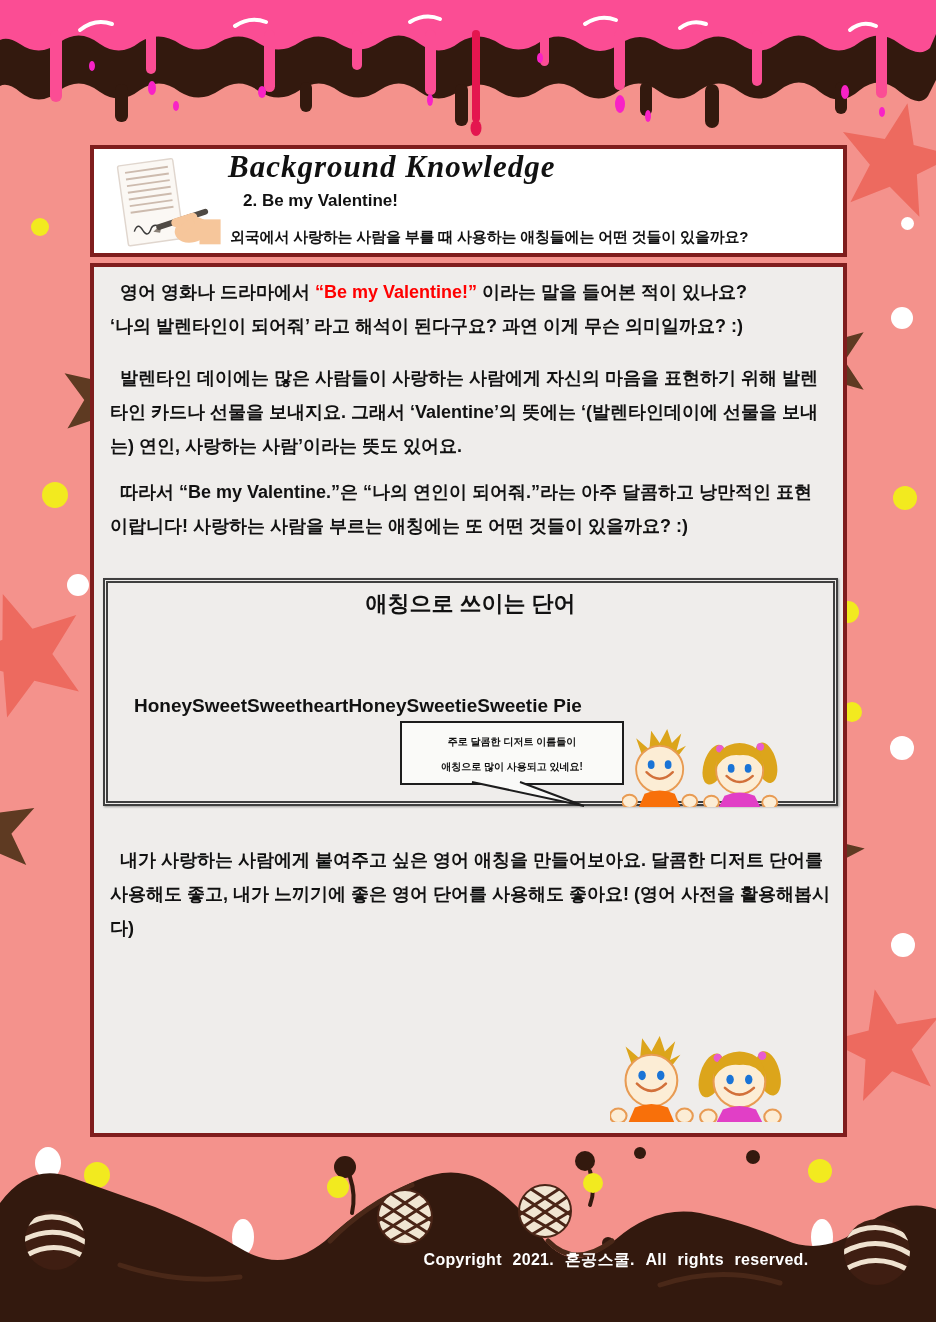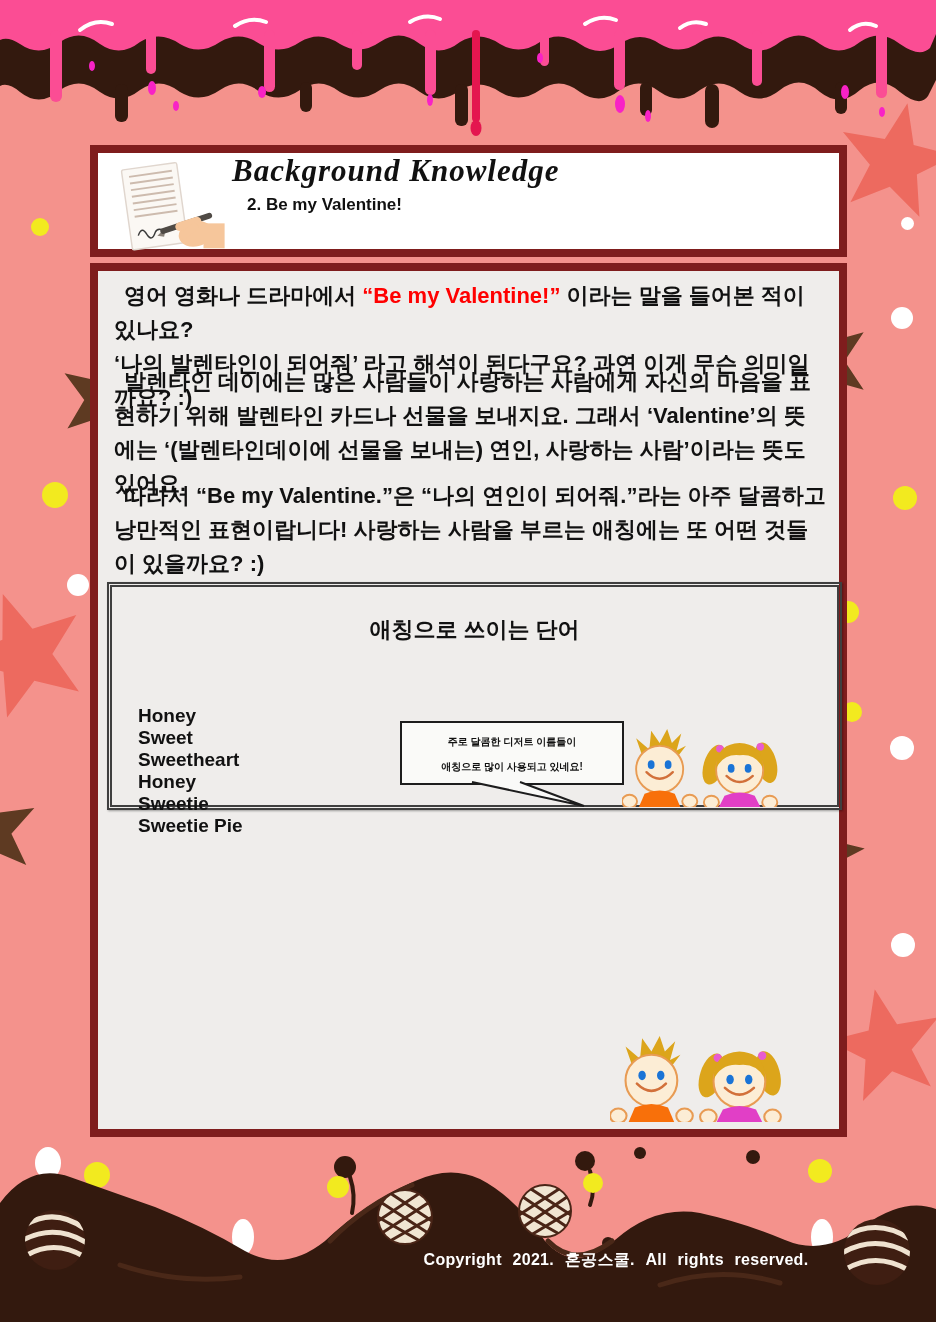--- a/index.html
+++ b/index.html
@@ -1,36 +1,36 @@
 <!DOCTYPE html>
 <html><head>
 <meta charset="utf-8">
 <style>
   html,body{margin:0;padding:0;}
   .page{position:relative;width:936px;height:1322px;overflow:hidden;
         background:#F4928C;font-family:"Liberation Sans","DejaVu Sans",sans-serif;color:#111;}
   .deco{position:absolute;z-index:1;}
   .band{position:absolute;left:0;z-index:2;}
   .dot{position:absolute;border-radius:50%;z-index:1;}
-  .box{position:absolute;border:8px solid #7f1d1d;box-sizing:border-box;z-index:5;text-decoration:underline;}
+  .box{position:absolute;border:4px solid #7f1d1d;box-sizing:border-box;z-index:5;text-decoration:underline;}
   .header-box{left:90px;top:145px;width:757px;height:112px;background:#ffffff;}
   .header-icon{position:absolute;left:10px;top:7px;}
   .bk-title{position:absolute;left:134px;top:0px;font-family:"Liberation Serif","DejaVu Serif",serif;
             font-style:italic;font-weight:600;font-size:31px;letter-spacing:1px;}
   .lesson-title{position:absolute;left:149px;top:42px;font-weight:bold;font-size:17px;}
   .lesson-desc{position:absolute;left:136px;top:79px;font-weight:bold;font-size:15px;letter-spacing:-0.2px;}
   .main-box{left:90px;top:263px;width:757px;height:874px;background:#EFEDEB;}
-  .para{position:absolute;left:16px;right:13px;font-weight:bold;font-size:22px;line-height:34px;
+  .para{position:absolute;left:16px;right:13px;font-weight:bold;font-size:18px;line-height:34px;
         word-break:break-all;text-indent:10px;}
   .red{color:#FF0000;}
   .inner-table{position:absolute;left:9px;width:735px;border:5px double #3f3f3f;box-sizing:border-box;
                box-shadow:1px 1px 2px rgba(0,0,0,0.35);}
-  .tbl-title{text-align:center;font-weight:bold;font-size:22px;margin-top:28px;}
-  .words-row{display:flex;justify-content:flex-start;padding:0 48px 0 26px;margin-top:60px;
-             font-weight:bold;font-size:19px;flex-direction:column;}
+  .tbl-title{text-align:center;font-weight:bold;font-size:22px;margin-top:6px;}
+  .words-row{display:flex;justify-content:flex-start;padding:0 48px 0 26px;margin-top:76px;
+             font-weight:bold;font-size:19px;}
   .bubble{position:absolute;left:400px;top:721px;width:224px;height:64px;background:#FAFAF8;
           border:2px solid #1d1d1d;box-sizing:border-box;z-index:6;text-align:center;
           font-weight:bold;font-size:10px;line-height:25px;padding-top:6px;}
   .bubble-tail{position:absolute;left:30px;top:58px;}
   .kids{position:absolute;z-index:6;}
   .copyright{position:absolute;left:352px;top:1250px;width:528px;text-align:center;z-index:6;
              color:#ffffff;font-weight:bold;font-size:16px;word-spacing:6px;letter-spacing:0.3px;}
 </style>
 </head>
 <body>
@@ -208,20 +208,21 @@
       </g>
       <polygon points="50,79 59,70 57,80" fill="#8A8178"></polygon>
       <line x1="56" y1="74" x2="104" y2="58" stroke="#4F4A45" stroke-width="6" stroke-linecap="round"></line>
       <ellipse cx="90" cy="77" rx="18" ry="13" fill="#F6C69B" transform="rotate(-14 90 77)"></ellipse>
       <rect x="68" y="62" width="28" height="9" rx="4.5" fill="#F6C69B" transform="rotate(-18 82 66)"></rect>
       <rect x="72" y="70" width="22" height="8" rx="4" fill="#F6C69B" transform="rotate(-40 83 74)"></rect>
       <rect x="98" y="66" width="22" height="26" fill="#F6C69B"></rect>
     </svg>
     <div class="bk-title">Background Knowledge</div>
     <div class="lesson-title">2. Be my Valentine!</div>
+    <div class="lesson-desc">외국에서 사랑하는 사람을 부를 때 사용하는 애칭들에는 어떤 것들이 있을까요?</div>
   </div>
 
   <div class="box main-box">
     <div class="para" style="top:8px;">
       <span>영어 영화나 드라마에서 </span><span class="red">“Be my Valentine!”</span><span> 이라는 말을 들어본 적이 있나요?</span><br>
       <span>‘나의 발렌타인이 되어줘’ 라고 해석이 된다구요? 과연 이게 무슨 의미일까요? :)</span>
     </div>
     <div class="para" style="top:208px;">따라서 “Be my Valentine.”은 “나의 연인이 되어줘.”라는 아주 달콤하고 낭만적인 표현이랍니다! 사랑하는 사람을 부르는 애칭에는 또 어떤 것들이 있을까요? :)</div>
     <div class="para" style="top:94px;">발렌타인 데이에는 많은 사람들이 사랑하는 사람에게 자신의 마음을 표현하기 위해 발렌타인 카드나 선물을 보내지요. 그래서 ‘Valentine’의 뜻에는 ‘(발렌타인데이에 선물을 보내는) 연인, 사랑하는 사람’이라는 뜻도 있어요.</div>
 
@@ -230,20 +231,21 @@
       <div class="words-row">
         <span>Honey</span>
         <span>Sweet</span>
         <span>Sweetheart</span>
         <span>Honey</span>
         <span>Sweetie</span>
         <span>Sweetie Pie</span>
       </div>
     </div>
 
+    <div class="para" style="top:576px;">내가 사랑하는 사람에게 붙여주고 싶은 영어 애칭을 만들어보아요. 달콤한 디저트 단어를 사용해도 좋고, 내가 느끼기에 좋은 영어 단어를 사용해도 좋아요! (영어 사전을 활용해봅시다)</div>
 
   </div>
 
   <div class="bubble">
     <span>주로 달콤한 디저트 이름들이</span><br>
     <span>애칭으로 많이 사용되고 있네요!</span>
     <svg class="bubble-tail" width="200" height="28" viewBox="0 0 200 28">
       <path d="M40,1 L152,25 L88,1" fill="#FAFAF8" stroke="#1d1d1d" stroke-width="2"></path>
     </svg>
   </div>

